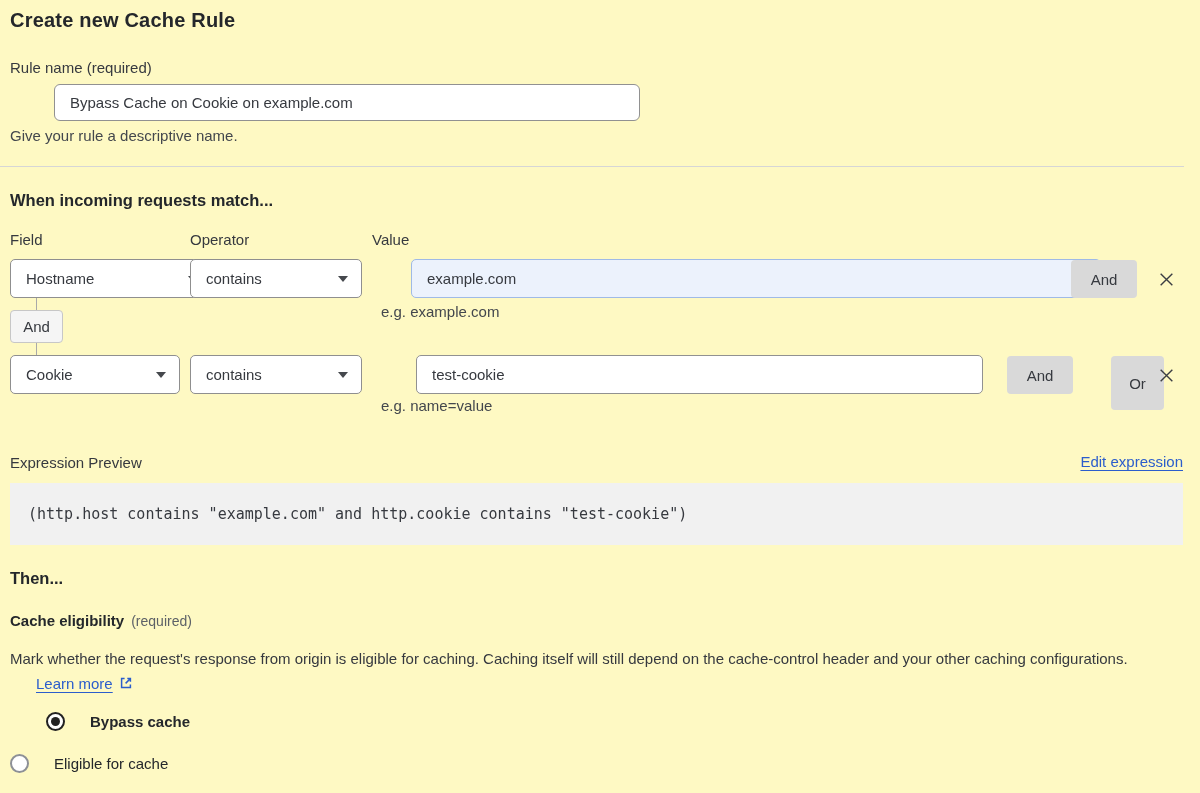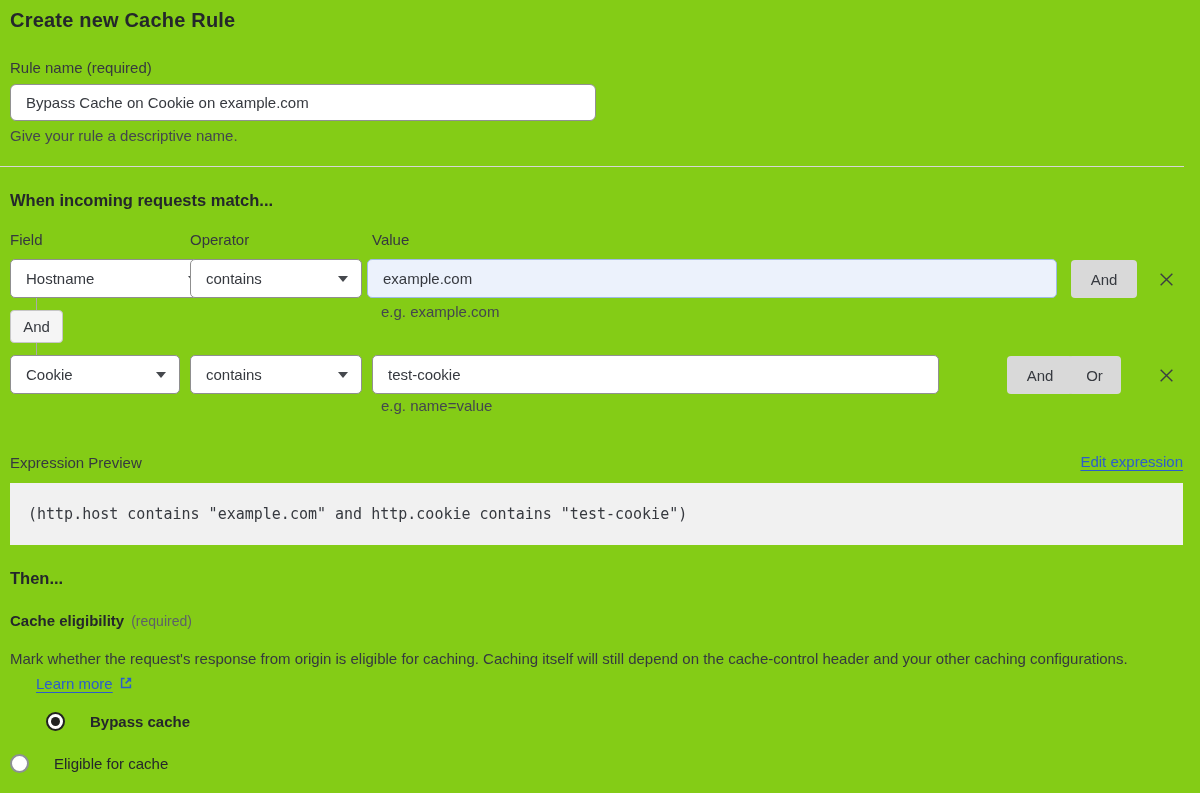--- a/index.html
+++ b/index.html
@@ -1,30 +1,30 @@
 <!DOCTYPE html>
 <html><head>
 <meta charset="utf-8">
 <style>
   * { margin:0; padding:0; box-sizing:border-box; }
   html,body { background:#ffffff; }
   body { font-family:"Liberation Sans", sans-serif; color:#36393f; }
-  .page { position:relative; width:1200px; height:793px; background:#84cc16; overflow:hidden; }
+  .page { position:relative; width:1200px; height:793px; background:#fef9c3; overflow:hidden; }
 
   .abs { position:absolute; }
 
   .page-title { left:10px; top:9px; font-size:20px; font-weight:700; color:#24272b; letter-spacing:.2px; }
 
   .field-label { font-size:15px; color:#36393f; }
   .help-text { font-size:15px; color:#43474d; }
 
   .text-input {
     border:1px solid #919191; border-radius:6px; background:#fff;
     font-family:"Liberation Sans", sans-serif; font-size:15px; color:#36393f;
-    padding:0 15px; outline:none;
+    padding:0 15px; outline:none;margin-left:44px;
   }
   .rule-name-input { left:10px; top:84px; width:586px; height:37px; }
   .rule-name-label { left:10px; top:59px; }
   .rule-name-help { left:10px; top:127px; }
 
   .divider { left:0; top:166px; width:1184px; height:1px; background:#d6d6d6; }
 
   .section-heading { font-size:16.5px; font-weight:700; color:#24272b; }
   .match-heading { left:10px; top:191px; }
   .then-heading { left:10px; top:569px; }
@@ -46,21 +46,21 @@
   .sel-op-2    { left:190px; top:355px; width:172px; }
   .val-2       { left:372px; top:355px; width:567px; height:39px; border-radius:5px; }
 
   .gray-btn {
     background:#d9d9d9; border:none; border-radius:4px; color:#36393f;
     font-family:"Liberation Sans", sans-serif; font-size:15px; cursor:pointer;
     display:flex; align-items:center; justify-content:center;
   }
   .and-r1 { left:1071px; top:260px; width:66px; height:38px; }
   .and-r2 { left:1007px; top:356px; width:66px; height:38px; }
-  .or-r2  { left:1068px; top:356px; width:53px; height:38px; }
+  .or-r2  { left:1111px; top:356px; width:53px; height:54px; }
 
   .remove-btn { background:none; border:none; cursor:pointer; display:flex; align-items:center; justify-content:center; }
   .x-r1 { left:1150px; top:260px; width:32px; height:38px; }
   .x-r2 { left:1150px; top:356px; width:32px; height:38px; }
 
   .hint-1 { left:381px; top:303px; }
   .hint-2 { left:381px; top:397px; }
 
   .conn-line { width:1px; background:#a9a9a9; left:36px; }
   .conn-line-top { top:298px; height:12px; }

